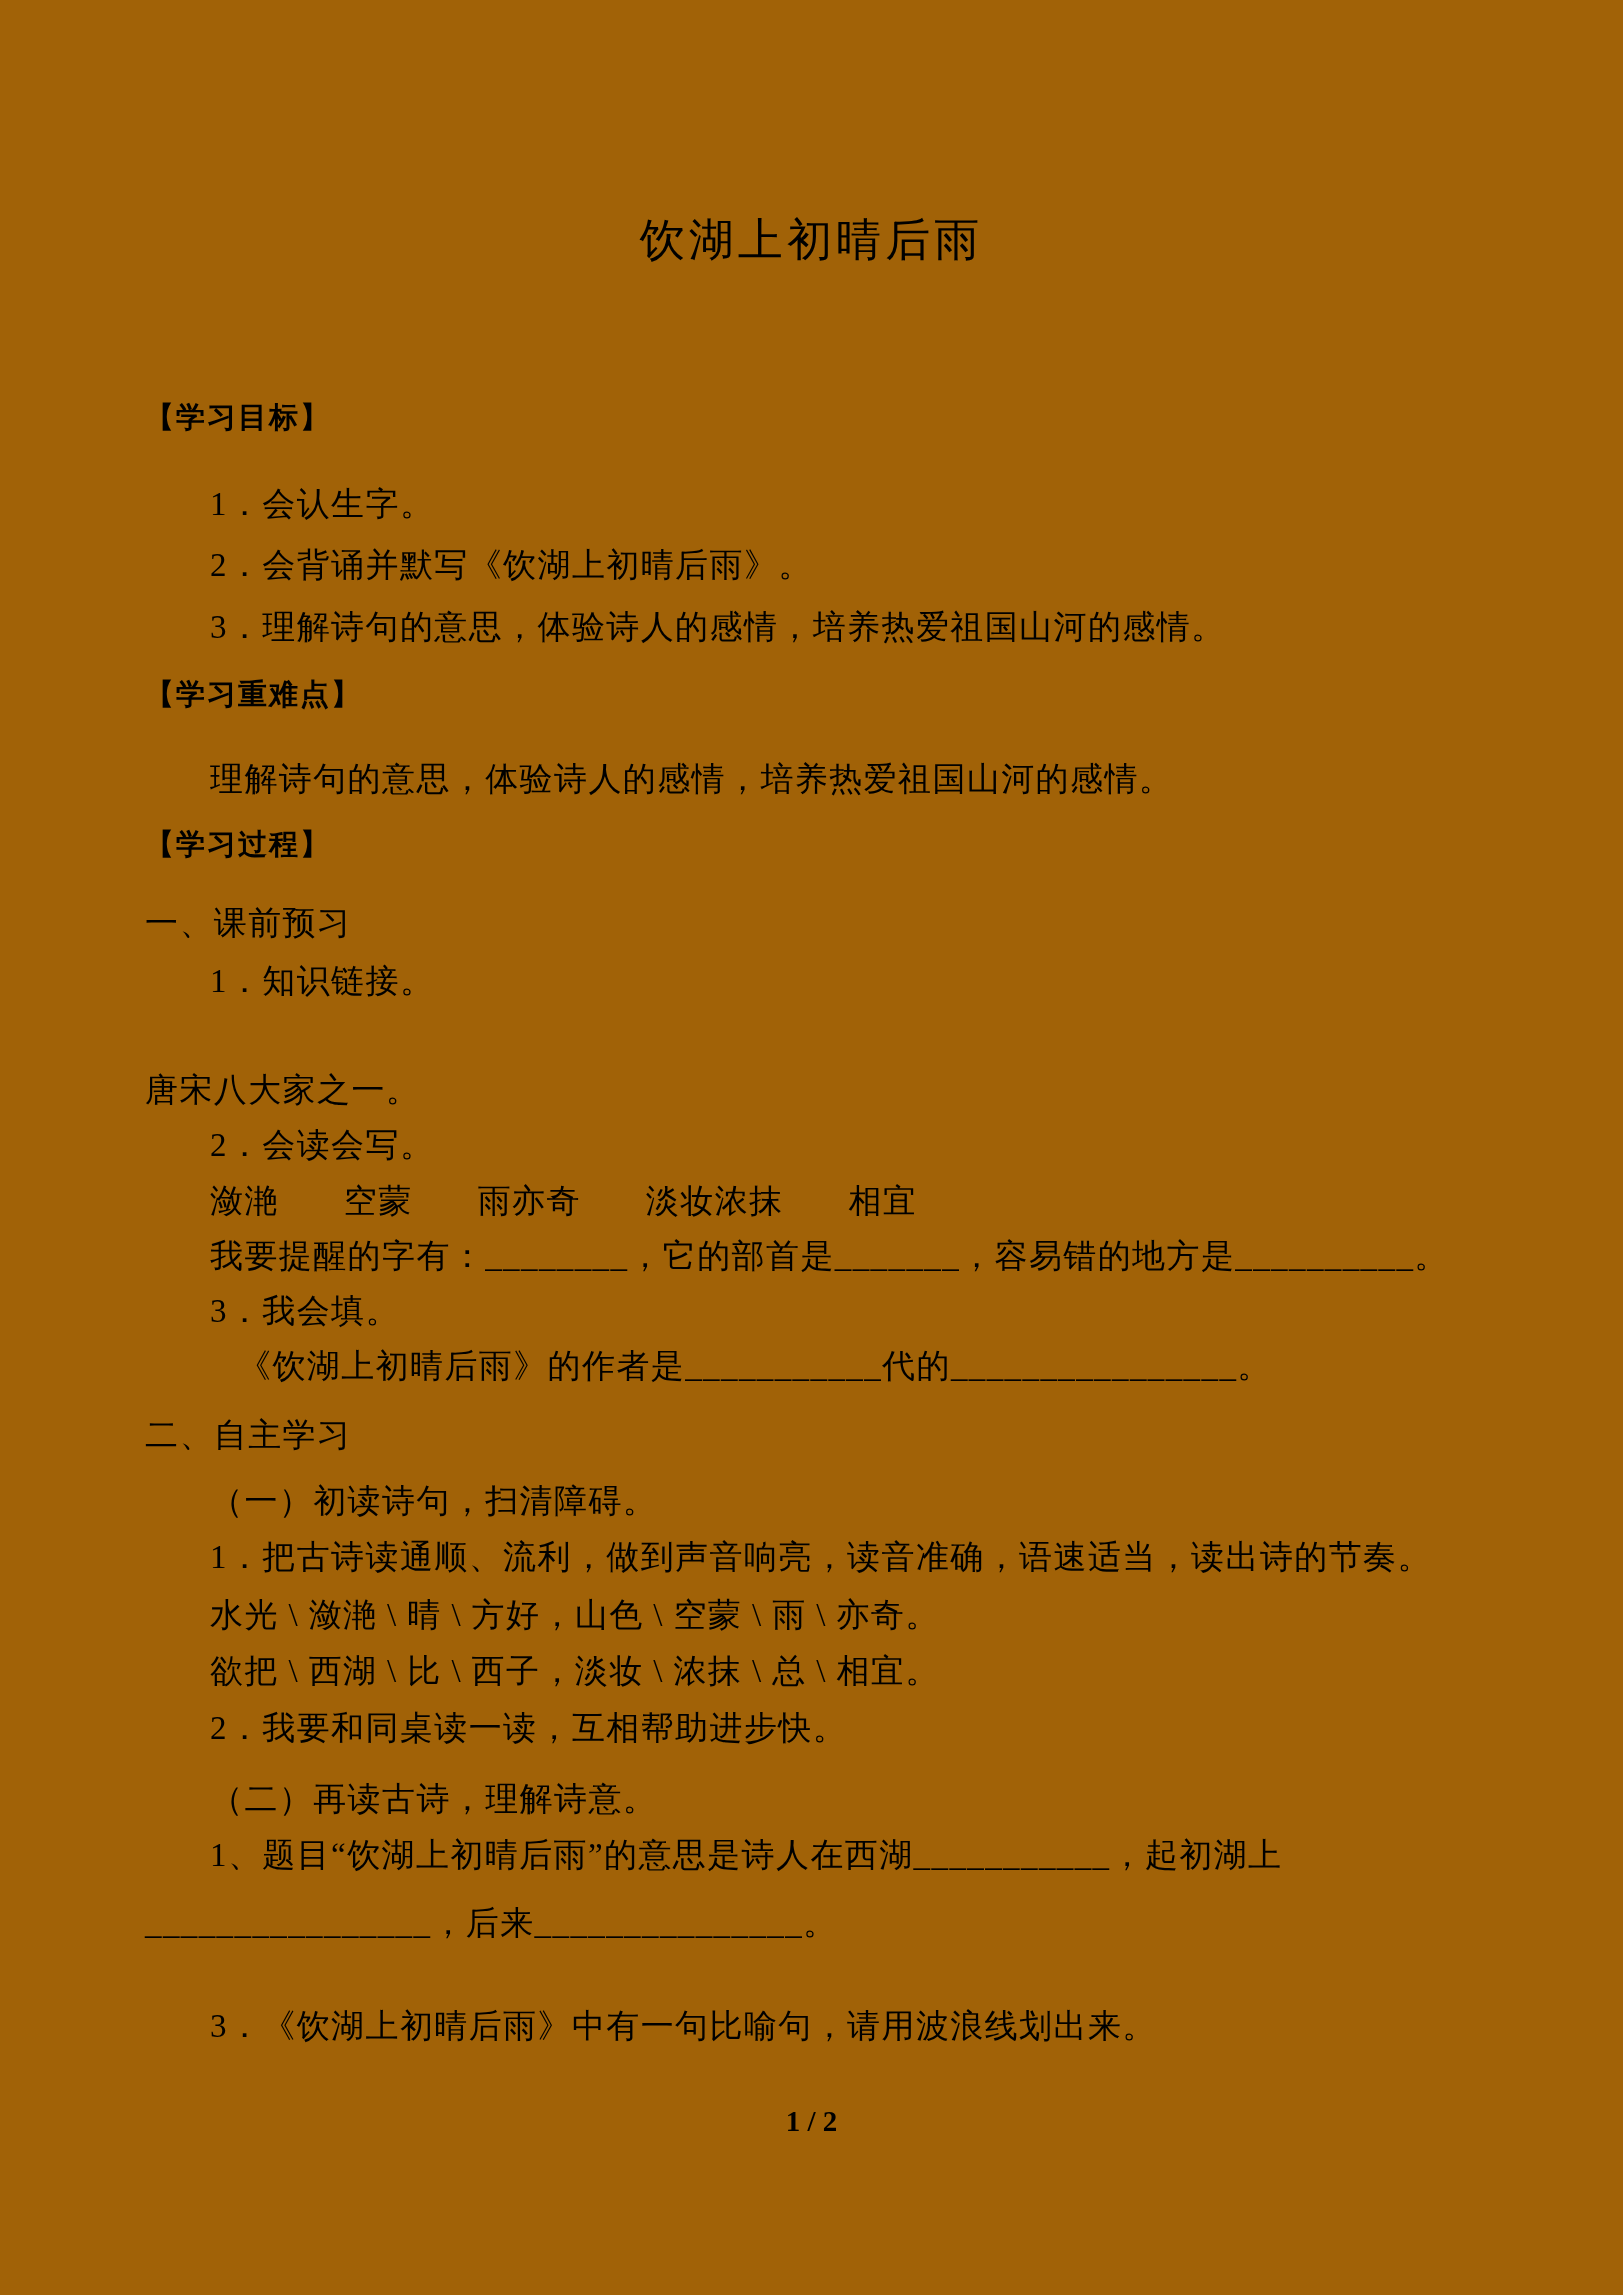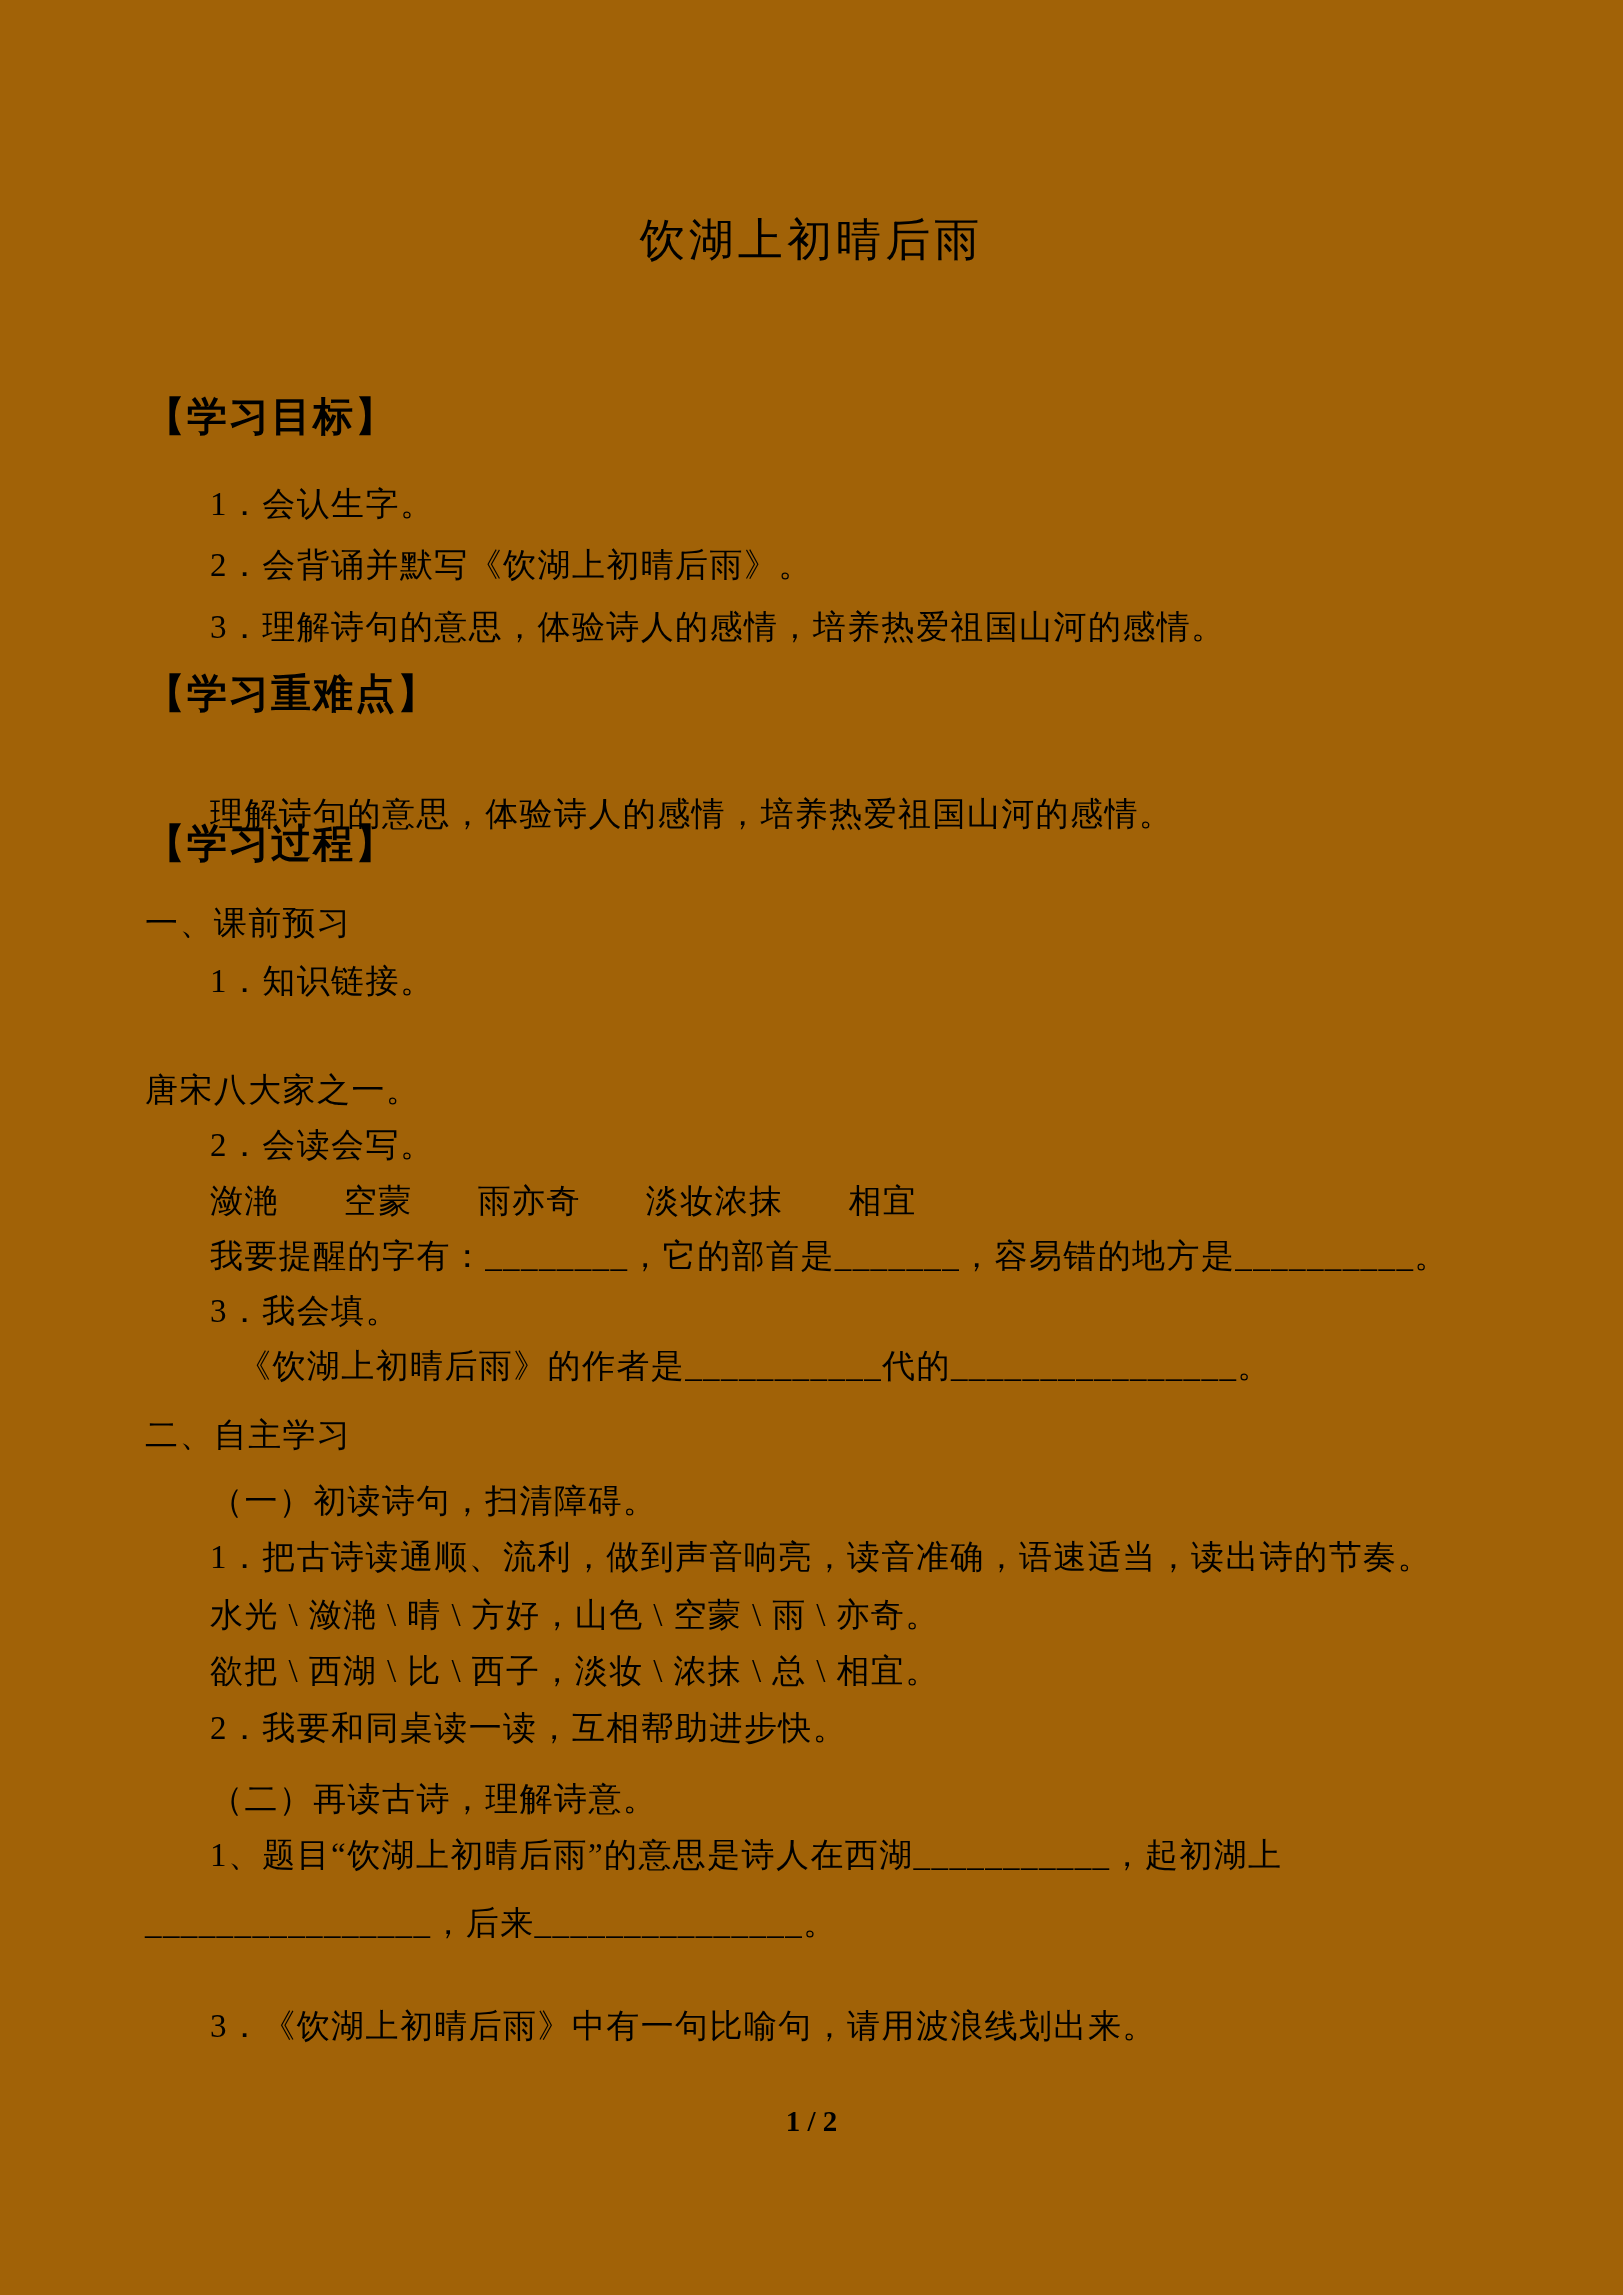--- a/index.html
+++ b/index.html
@@ -30,33 +30,33 @@
     top: 213px;
     left: 0;
     width: 100%;
     text-align: center;
     font-size: 45px;
     line-height: 55px;
     letter-spacing: 4.1px;
   }
   .section-heading {
     font-weight: bold;
-    font-size: 40px;
+    font-size: 29px;
     line-height: 48px;
     letter-spacing: 2px;
   }
   .h-objectives { top: 393px; }
   .h-keypoints  { top: 670px; }
   .h-process    { top: 820px; }
 
   .obj-1 { top: 484px; }
   .obj-2 { top: 545px; }
   .obj-3 { top: 607px; }
 
-  .keypoints-text { top: 759px; margin-top: 35px; }
+  .keypoints-text { top: 759px; }
 
   .part1-title  { top: 903px; }
   .pre-1        { top: 961px; }
   .bio-1        { top: 1017px; }
   .bio-2        { top: 1070px; }
   .pre-2        { top: 1125px; }
 
   .words-row {
     position: absolute;
     top: 1181px;

